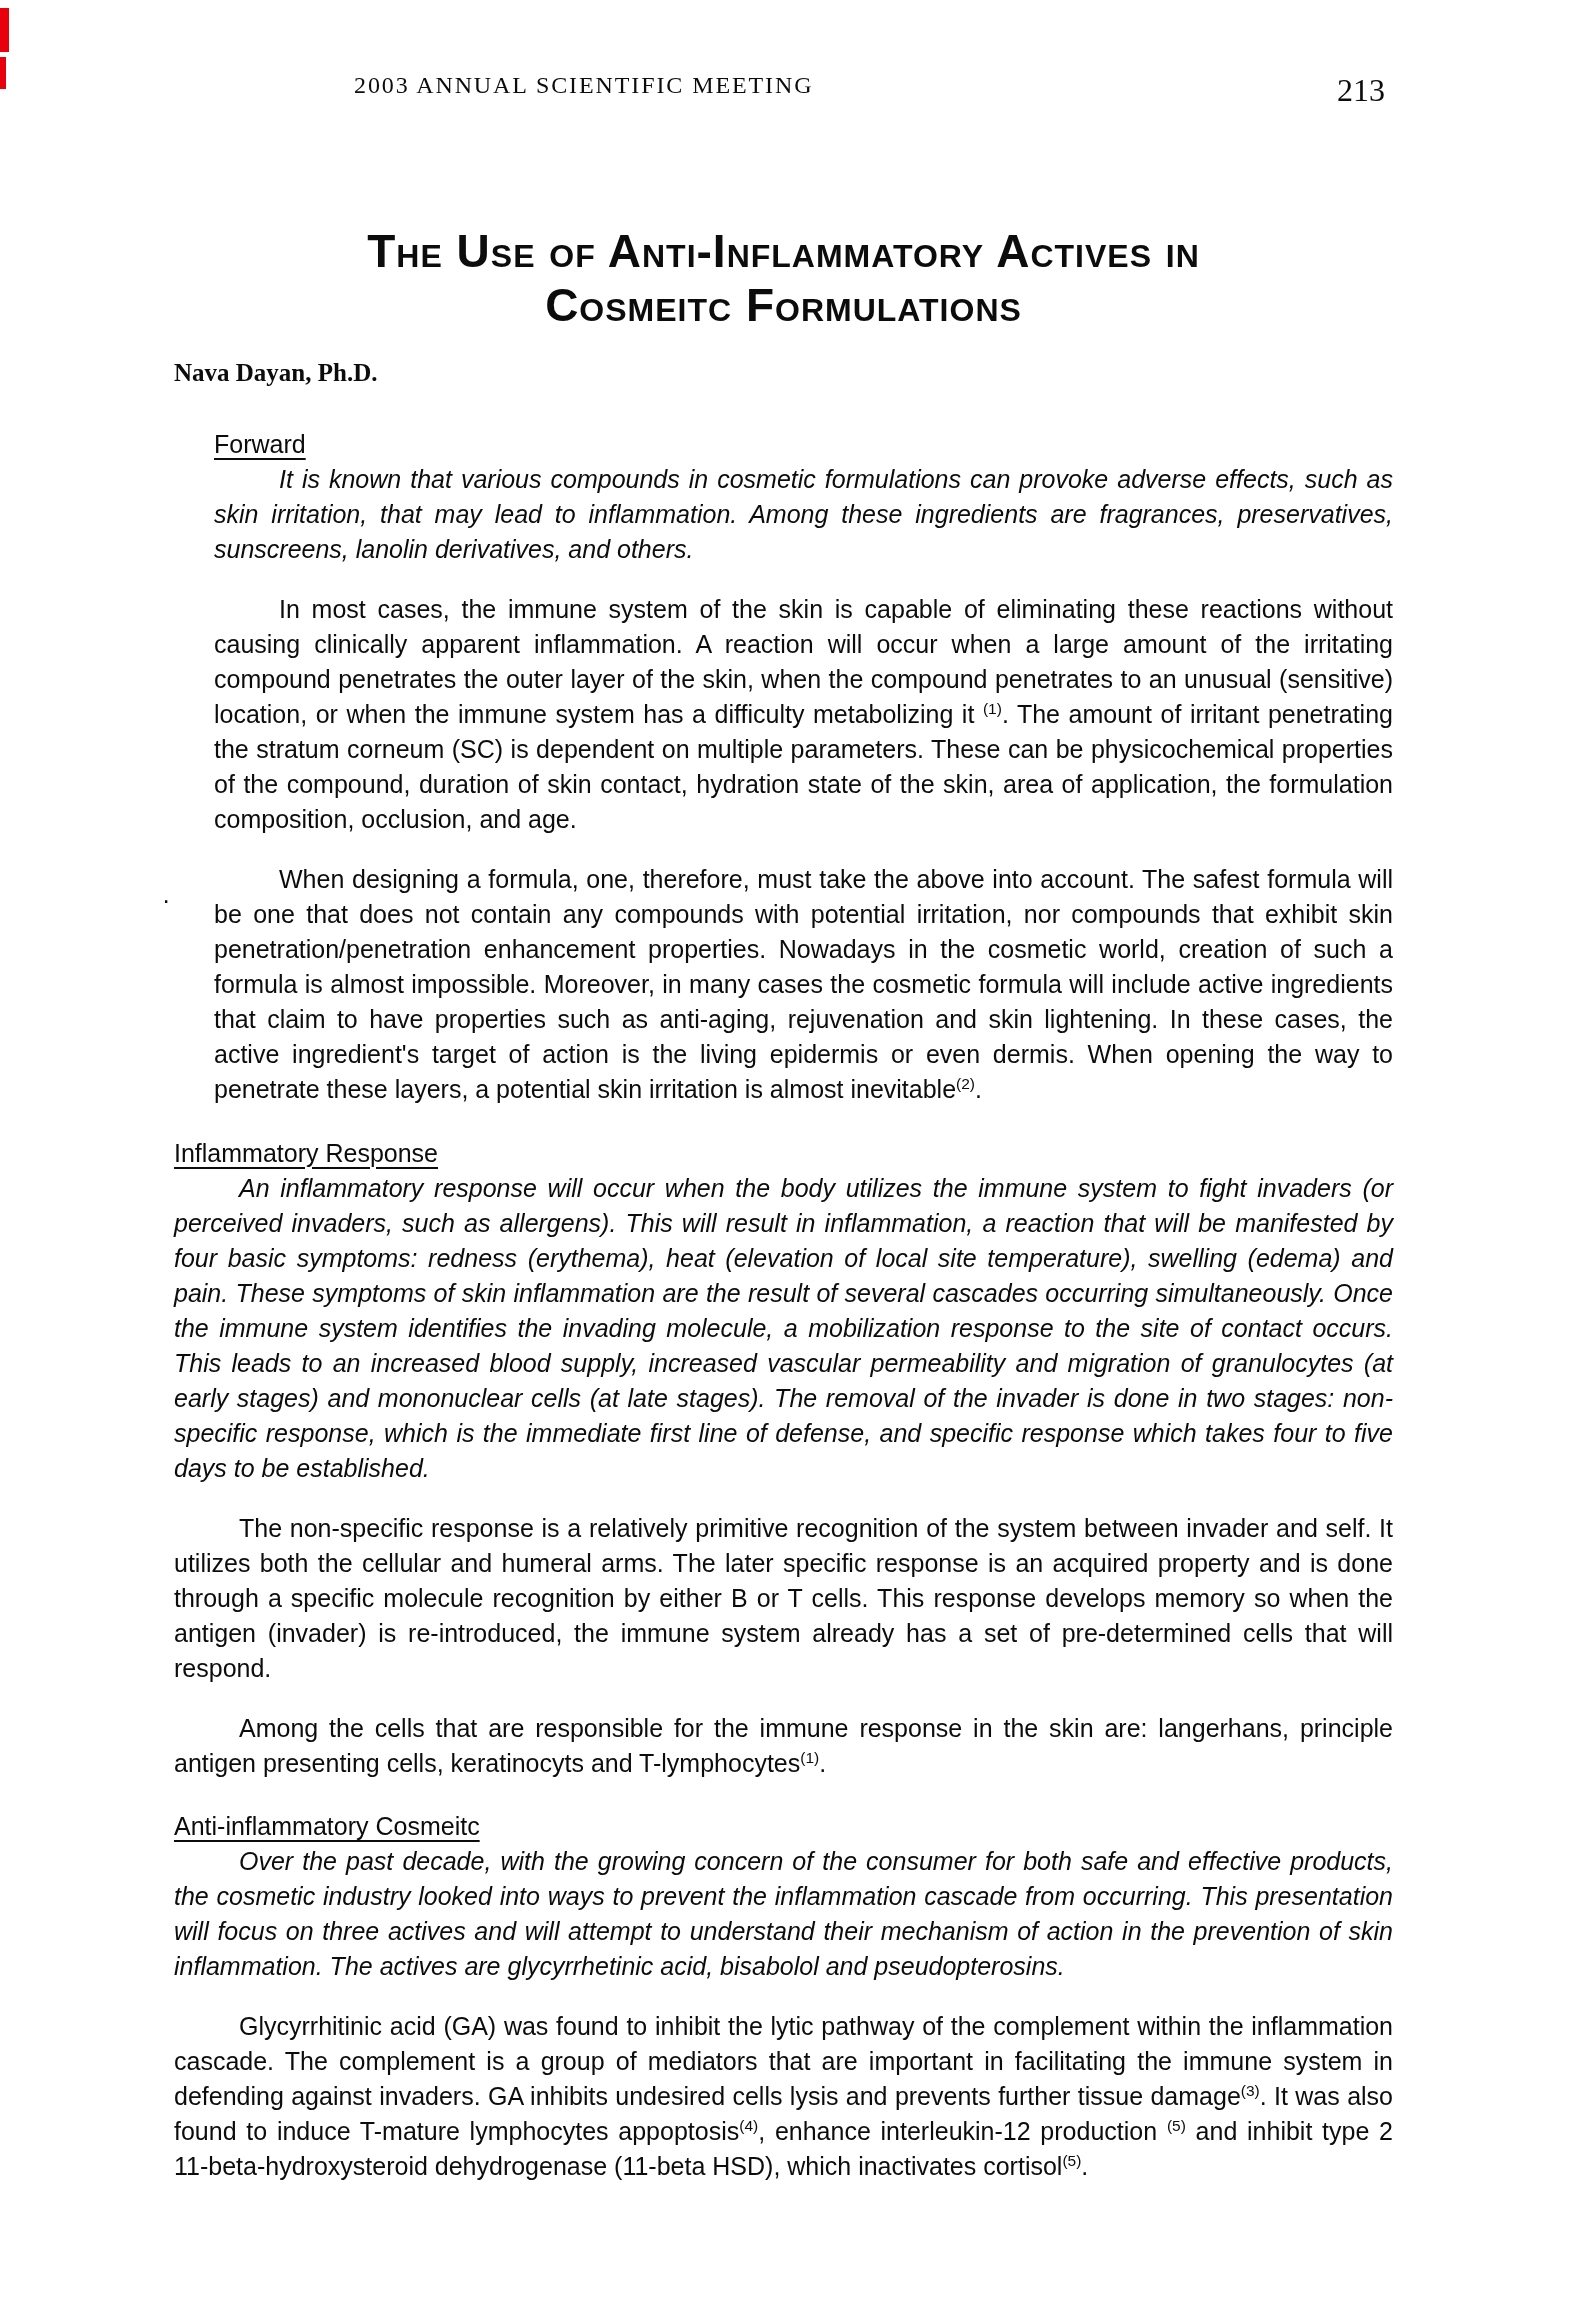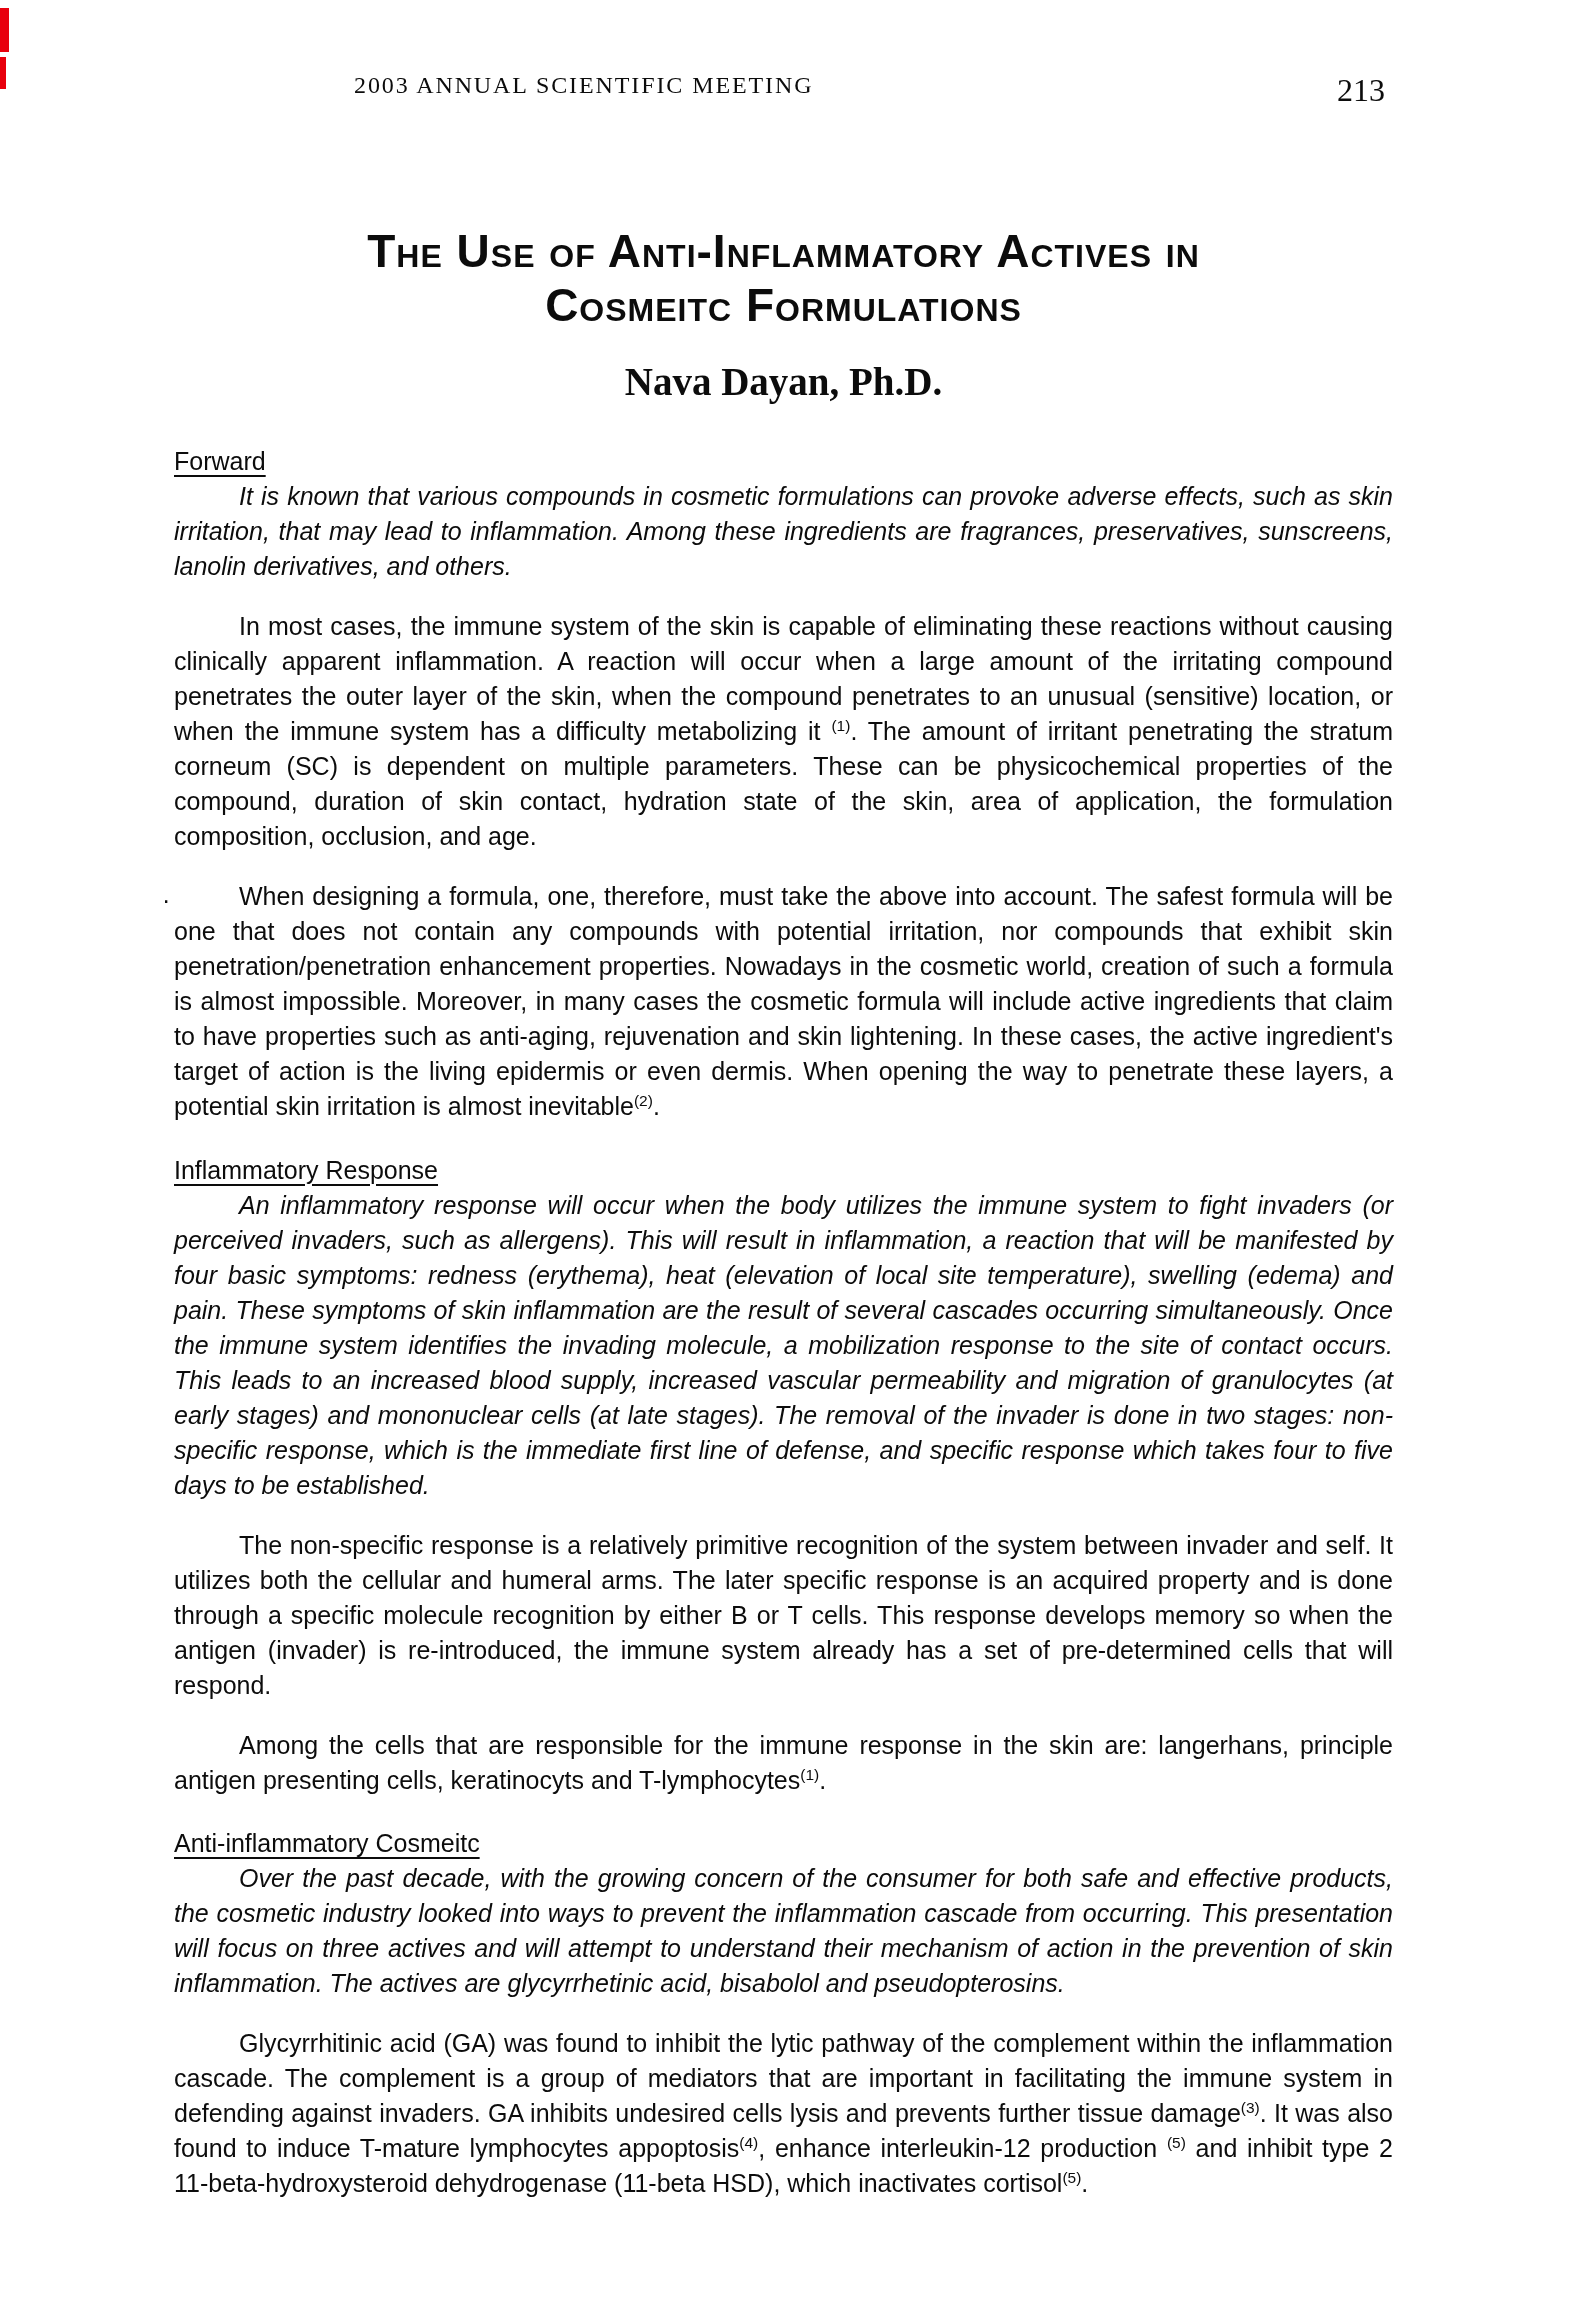--- a/index.html
+++ b/index.html
@@ -27,36 +27,36 @@
   }
   .title{
     margin:0;text-align:center;
     font-family:Liberation Sans, sans-serif;
     font-variant:small-caps;
     font-weight:700;
     font-size:46px;line-height:54px;letter-spacing:1px;
   }
   .title-line{display:block;}
   .author{
-    text-align:center;margin-top:27px;
+    margin-top:27px;
     font-family:"Liberation Serif",serif;
-    font-weight:700;font-size:39px;
+    font-weight:700;font-size:25px;
   }
   .affiliation{
     text-align:center;margin-top:15px;
     font-family:"Liberation Serif",serif;
     font-style:italic;font-size:33px;
   }
   .document-body{
     margin-top:40px;
     font-size:25px;line-height:35px;
     text-align:justify;
   }
   .section{margin-top:28.5px;}
-  .section:first-child{margin-top:0;}
+  .section:first-child{margin-top:0;margin-left:40px;}
   .sec-heading{
     margin:0;
     font-size:25px;font-weight:normal;
     text-decoration:underline;
     text-underline-offset:4.8px;
     text-decoration-thickness:1.9px;
   }
   .para{margin:25px 0 0 0;text-indent:65px;}
   .sec-heading + .para{margin-top:0;font-style:italic;}
   sup{

